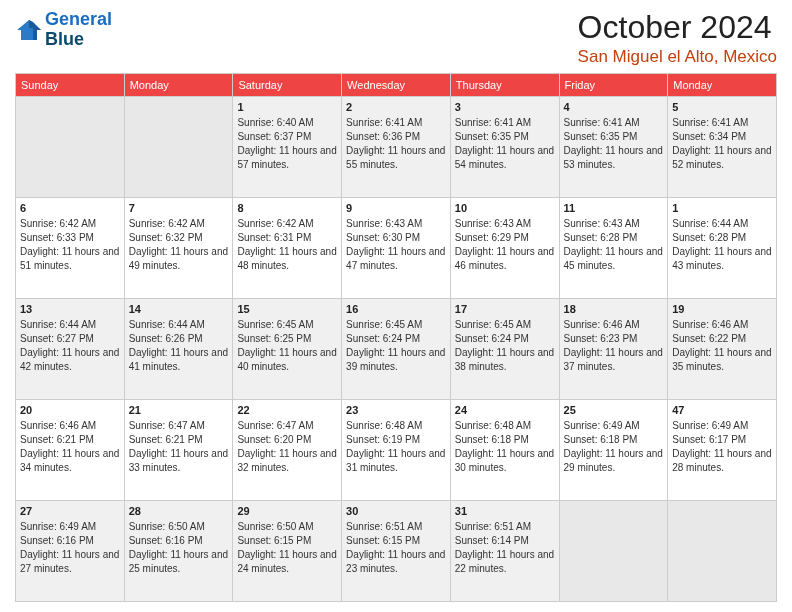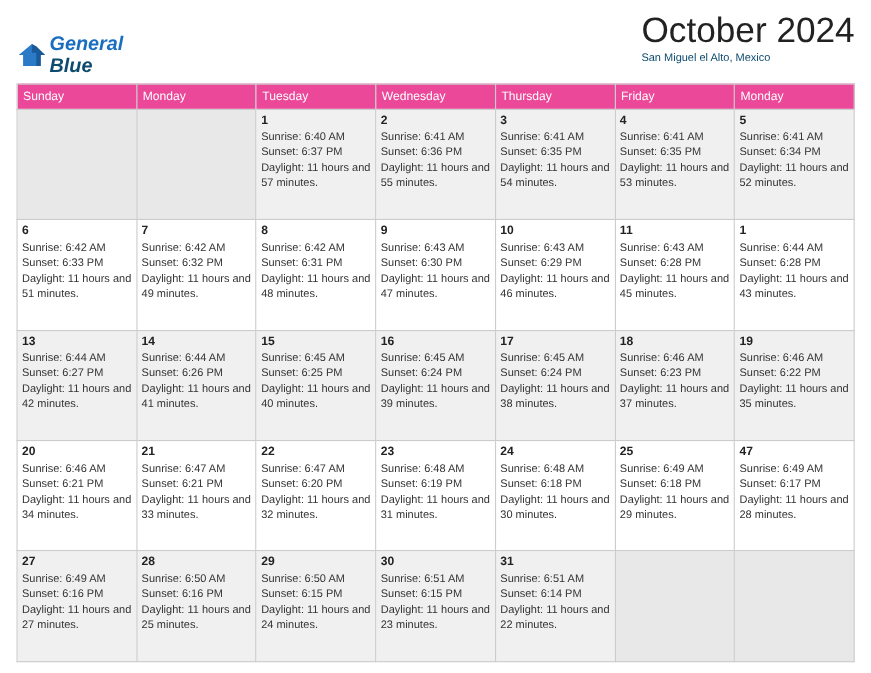--- a/index.html
+++ b/index.html
@@ -19,22 +19,21 @@
     }
     .header {
       display: flex;
       justify-content: space-between;
       align-items: flex-start;
       margin-bottom: 6px;
     }
     .logo {
       display: flex;
       align-items: center;
-      margin-top: 20px;
-      font-style: italic;
+      margin-top: 0;
     }
     .logo-text {
       font-size: 18px;
       font-weight: bold;
       color: #1a1a2e;
       line-height: 1.1;
     }
     .logo-text span {
       color: #1a6ec0;
     }
@@ -46,32 +45,32 @@
     .title-block {
       text-align: left;
     }
     .month-title {
       font-size: 32px;
       font-weight: normal;
       color: #222;
       line-height: 1.1;
     }
     .subtitle {
-      font-size: 10px;
-      color: #0c4a6e;
+      font-size: 17px;
+      color: #c2410c;
       margin-top: 2px;
     }
     .calendar {
       width: 100%;
       border-collapse: collapse;
       flex: 1;
       font-size: 9.5px;
     }
     .calendar th {
-      background: #ec4899;
+      background: #ef4444;
       color: #fff;
       text-align: left;
       padding: 5px 5px;
       font-size: 11px;
       font-weight: normal;
       border: 1px solid #ccc;
     }
     .calendar td {
       border: 1px solid #ccc;
       vertical-align: top;
@@ -125,21 +124,21 @@
       <div class="month-title">October 2024</div>
       <div class="subtitle">San Miguel el Alto, Mexico</div>
     </div>
   </div>
 
   <table class="calendar">
     <thead>
       <tr>
       <th>Sunday</th>
           <th>Monday</th>
-          <th>Tuesday</th>
+          <th>Saturday</th>
           <th>Wednesday</th>
           <th>Thursday</th>
           <th>Friday</th>
           <th>Monday</th>
         </tr>
     </thead>
     <tbody id="cal-body">
     <tr class="row-shaded">
           <td class="empty"></td>
           <td class="empty"></td>

